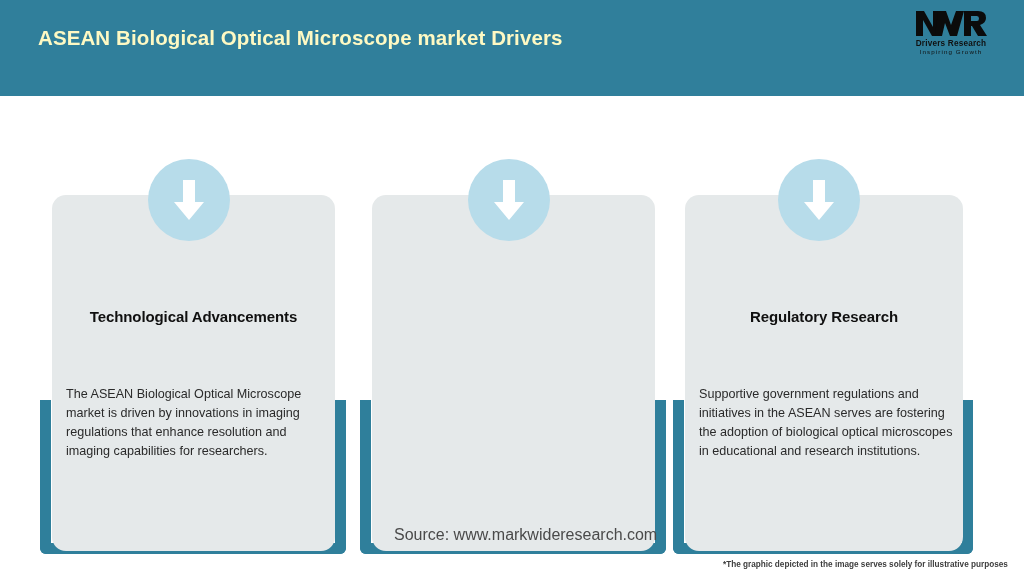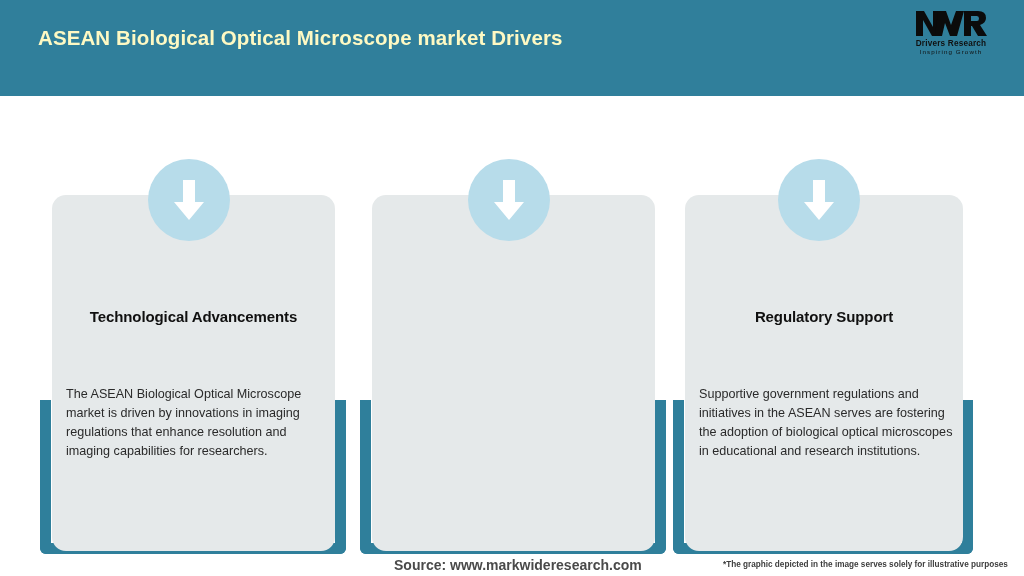--- a/index.html
+++ b/index.html
@@ -151,23 +151,23 @@
     top: 190px;
     font-size: 12.6px;
     line-height: 19px;
     color: #2a2a2a;
   }
 
   
   .footer-source {
     position: absolute;
     left: 394px;
-    top: 557px;
-    font-size: 14px;
-    font-weight: bold;
+    top: 526px;
+    font-size: 16px;
+    font-weight: normal;
     color: #4a4a4a;
     white-space: nowrap;
   }
   .footer-note {
     position: absolute;
     left: 723px;
     top: 560px;
     font-size: 8.2px;
     font-weight: bold;
     color: #3d3d3d;
@@ -216,21 +216,21 @@
       <div class="icon-circle">
         <svg class="arrow-svg" width="34" height="44" viewBox="0 0 34 44">
           <path d="M11 2 L23 2 L23 24 L32 24 L17 42 L2 24 L11 24 Z" fill="#ffffff"></path>
         </svg>
       </div>
     </div>
 
     <div class="card-group g2">
       <div class="frame"></div>
       <div class="card">
-        <div class="card-title">Regulatory Support</div>
+        <div class="card-title">Regulatory Research</div>
         <div class="card-body">Supportive government regulations and initiatives in the ASEAN serves are fostering the adoption of biological optical microscopes in educational and research institutions.</div>
       </div>
       <div class="icon-circle">
         <svg class="arrow-svg" width="34" height="44" viewBox="0 0 34 44">
           <path d="M11 2 L23 2 L23 24 L32 24 L17 42 L2 24 L11 24 Z" fill="#ffffff"></path>
         </svg>
       </div>
     </div>
 
   </div>

